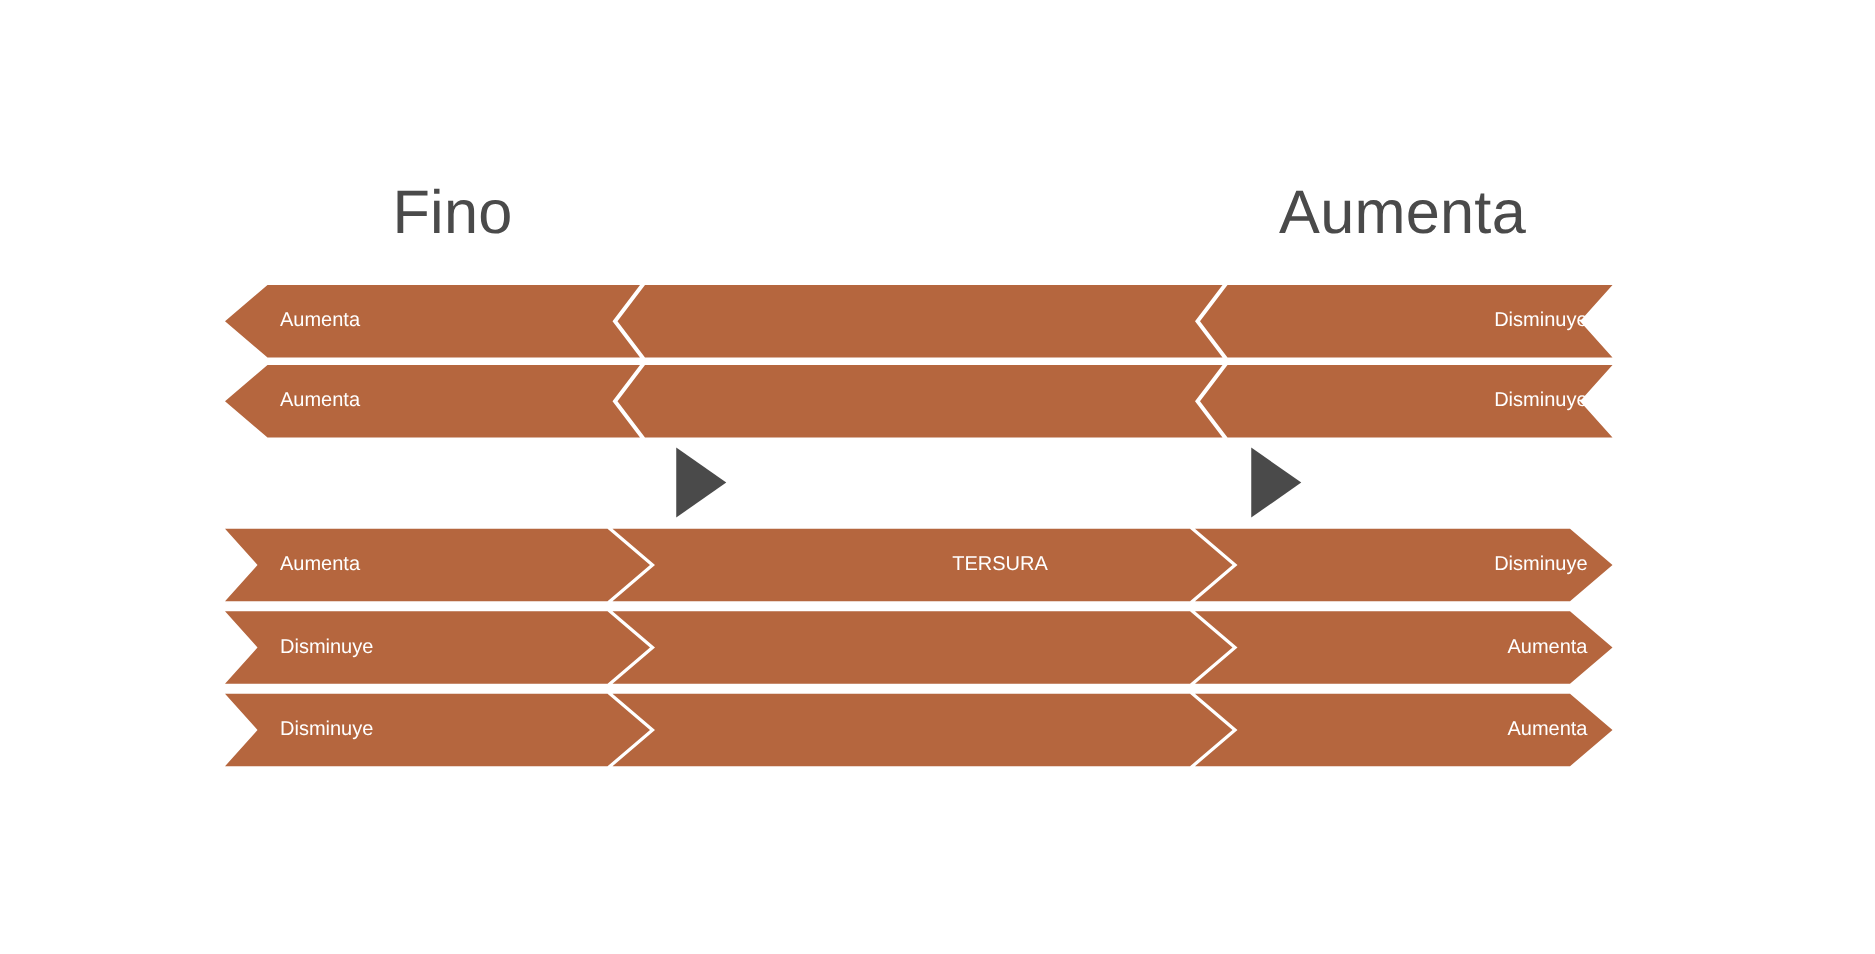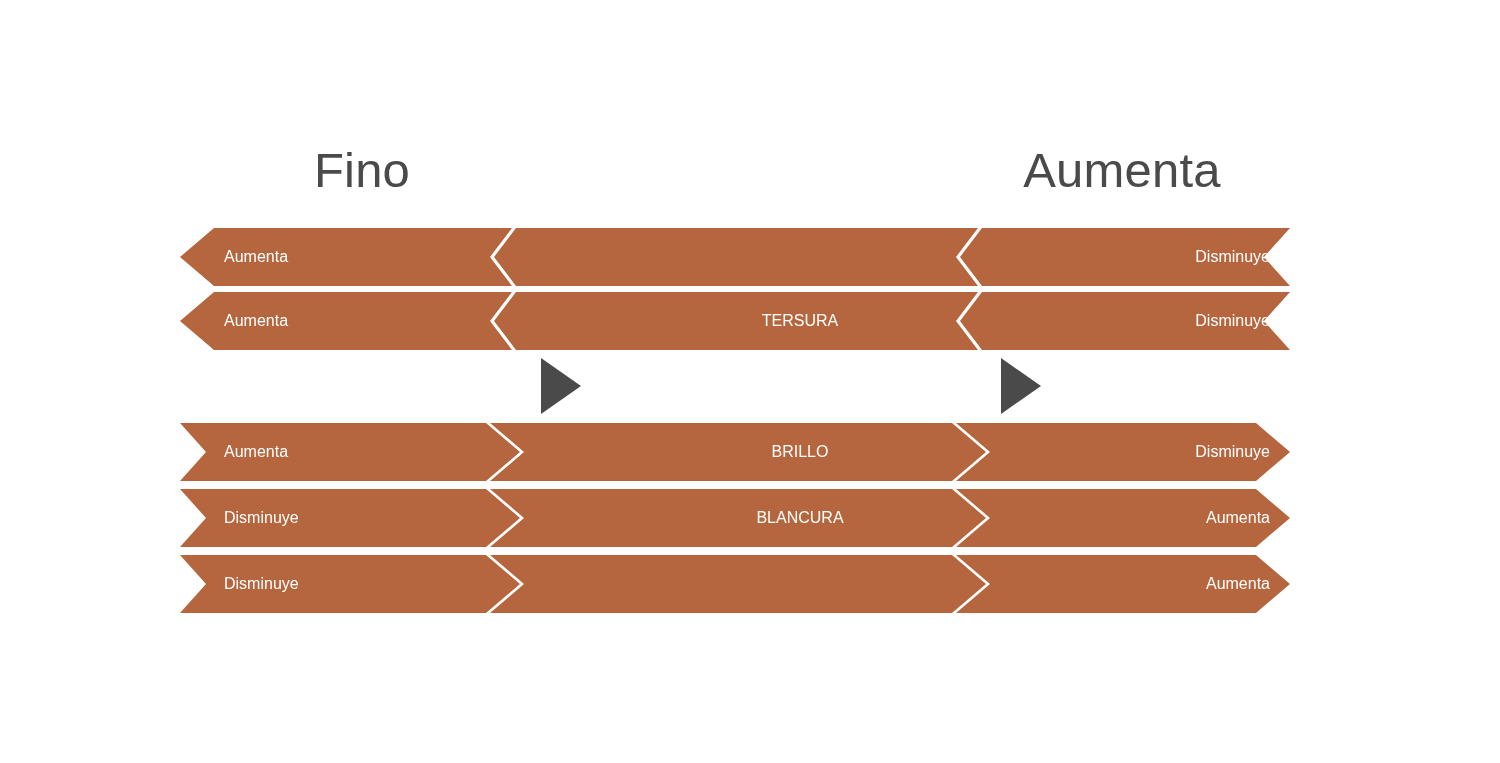--- a/index.html
+++ b/index.html
@@ -101,49 +101,47 @@
     <div class="seg-label seg-right">Disminuye</div>
   </div>
 
   <div class="arrow-row" style="top:292px;">
     <svg viewBox="0 0 1110 58" preserveAspectRatio="none">
       <polygon fill="#b5663e" points="0,29 34,0 332,0 310,29 332,58 34,58"></polygon>
       <polygon fill="#b5663e" points="336,0 798,0 776,29 798,58 336,58 314,29"></polygon>
       <polygon fill="#b5663e" points="802,0 1110,0 1084,29 1110,58 802,58 780,29"></polygon>
     </svg>
     <div class="seg-label seg-left">Aumenta</div>
-    <div class="seg-label seg-mid">TERSURA</div>
     <div class="seg-label seg-right">Disminuye</div>
   </div>
 
   <div class="play-tri" style="left:541px; top:358px;"></div>
   <div class="play-tri" style="left:1001px; top:358px;"></div>
 
   <div class="arrow-row" style="top:423px;">
     <svg viewBox="0 0 1110 58" preserveAspectRatio="none">
 
       <polygon fill="#b5663e" points="0,0 306,0 340,29 306,58 0,58 26,29"></polygon>
 
       <polygon fill="#b5663e" points="310,0 772,0 806,29 772,58 310,58 344,29"></polygon>
 
       <polygon fill="#b5663e" points="776,0 1076,0 1110,29 1076,58 776,58 810,29"></polygon>
     </svg>
     <div class="seg-label seg-left">Aumenta</div>
-    <div class="seg-label seg-mid">BRILLO</div>
+    <div class="seg-label seg-mid">TERSURA</div>
     <div class="seg-label seg-right">Disminuye</div>
   </div>
 
   <div class="arrow-row" style="top:489px;">
     <svg viewBox="0 0 1110 58" preserveAspectRatio="none">
       <polygon fill="#b5663e" points="0,0 306,0 340,29 306,58 0,58 26,29"></polygon>
       <polygon fill="#b5663e" points="310,0 772,0 806,29 772,58 310,58 344,29"></polygon>
       <polygon fill="#b5663e" points="776,0 1076,0 1110,29 1076,58 776,58 810,29"></polygon>
     </svg>
     <div class="seg-label seg-left">Disminuye</div>
-    <div class="seg-label seg-mid">BLANCURA</div>
     <div class="seg-label seg-right">Aumenta</div>
   </div>
 
   <div class="arrow-row" style="top:555px;">
     <svg viewBox="0 0 1110 58" preserveAspectRatio="none">
       <polygon fill="#b5663e" points="0,0 306,0 340,29 306,58 0,58 26,29"></polygon>
       <polygon fill="#b5663e" points="310,0 772,0 806,29 772,58 310,58 344,29"></polygon>
       <polygon fill="#b5663e" points="776,0 1076,0 1110,29 1076,58 776,58 810,29"></polygon>
     </svg>
     <div class="seg-label seg-left">Disminuye</div>

